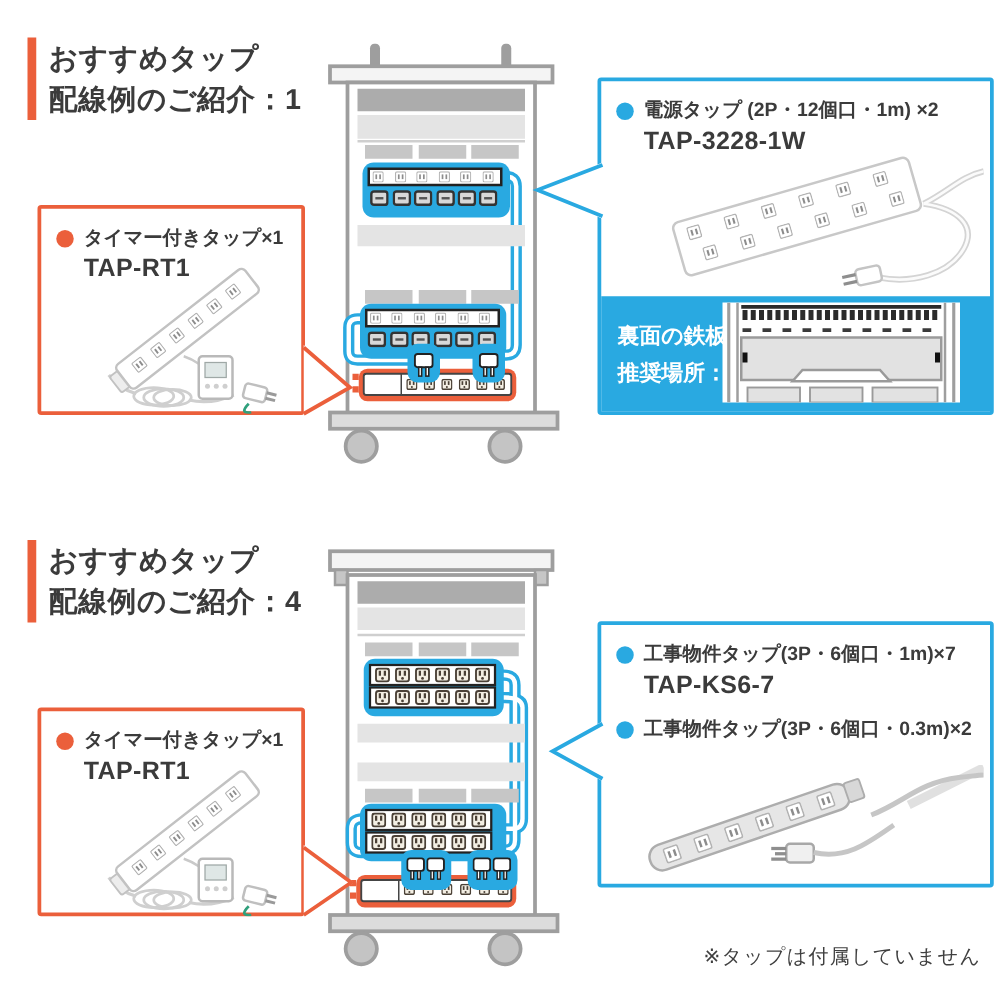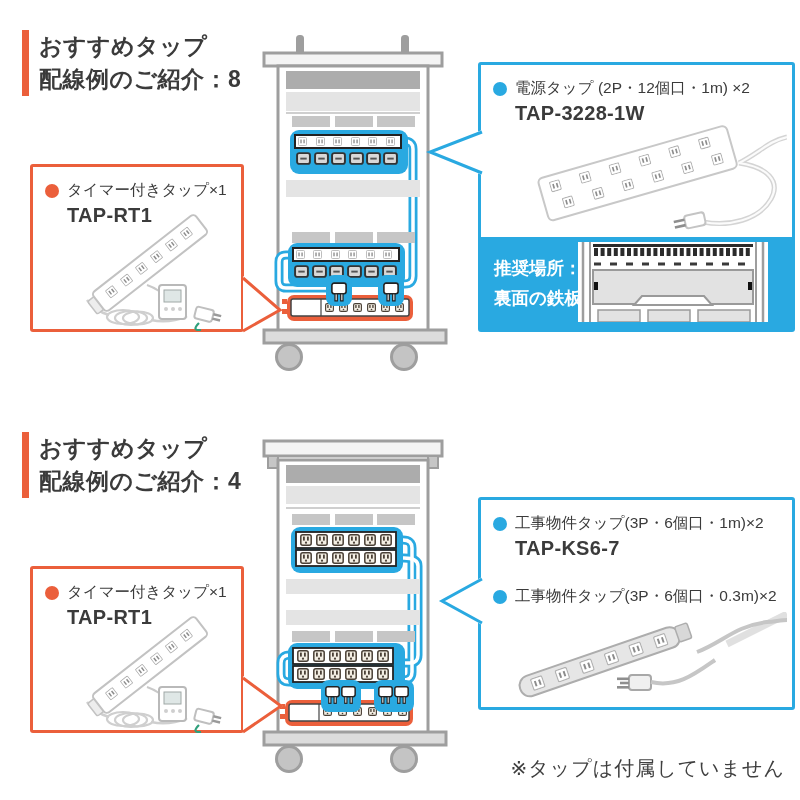--- a/index.html
+++ b/index.html
@@ -11,31 +11,31 @@
   .sec-title .lines{font-size:23px;font-weight:800;line-height:1.45;letter-spacing:.5px;color:#3b3b3b;}
   
   .callout{position:absolute;background:#fff;border:3px solid;border-radius:3px;box-sizing:border-box;}
   .callout.orange{border-color:#EB5F3B;}
   .callout.blue{border-color:#29A9E1;}
   .co-head{position:absolute;left:12px;top:13px;right:8px;}
   .co-row{display:flex;align-items:center;gap:8px;}
   .bullet{width:14px;height:14px;border-radius:50%;flex:0 0 auto;}
   .bullet.orange{background:#EB5F3B;}
   .bullet.blue{background:#29A9E1;}
-  .co-label{font-size:15.5px;font-weight:400;white-space:nowrap;}
+  .co-label{font-size:15.5px;font-weight:700;white-space:nowrap;}
   .co-model{font-size:20px;font-weight:800;padding-left:22px;margin-top:3px;letter-spacing:.3px;}
-  .co-item2{margin-top:26px;}
+  .co-item2{margin-top:13px;}
   .prod{position:absolute;}
   
   .banner{position:absolute;left:0;right:0;bottom:0;height:92px;background:#29A9E1;}
   .banner-text{position:absolute;left:13px;top:17px;color:#fff;font-size:17.5px;font-weight:700;line-height:1.7;}
   .banner-illo{position:absolute;right:24px;top:5px;width:190px;height:80px;background:#fff;overflow:hidden;}
   .cart,.overlay{position:absolute;}
   .overlay{left:0;top:0;pointer-events:none;}
-  .note{position:absolute;top:755px;right:15px;font-size:20px;font-weight:500;color:#3f3f3f;letter-spacing:1px;margin-left:27px;}
+  .note{position:absolute;top:755px;right:15px;font-size:16px;font-weight:500;color:#3f3f3f;letter-spacing:1px;margin-left:27px;}
 </style>
 </head>
 <body>
 
 <div class="page">
 
   <svg width="0" height="0" style="position:absolute" aria-hidden="true">
     <defs>
       <symbol id="sym-outlet" viewBox="0 0 12 12">
         <rect x="0.8" y="0.8" width="10.4" height="10.4" rx="2" fill="#F3EEE3" stroke="#4A4036" stroke-width="1.5"></rect>
@@ -57,21 +57,21 @@
         <rect x="2.6" y="2.8" width="1.5" height="4.2" fill="#8C8C8C"></rect>
         <rect x="6" y="2.8" width="1.5" height="4.2" fill="#8C8C8C"></rect>
       </symbol>
     </defs>
   </svg>
 
   <div class="sec-title" style="left:22px;top:30px;height:66px;">
     <div class="bar"></div>
     <div class="lines">
       <div>おすすめタップ</div>
-      <div>配線例のご紹介：8</div>
+      <div>配線例のご紹介：1</div>
     </div>
   </div>
 
   <svg class="cart" style="left:255px;top:28px" width="200" height="365" viewBox="0 0 200 365">
     <rect x="41" y="7" width="8" height="22" rx="3.5" fill="#9E9E9E"></rect>
     <rect x="146" y="7" width="8" height="22" rx="3.5" fill="#9E9E9E"></rect>
     <rect x="9" y="25" width="178" height="13" fill="#F4F4F4" stroke="#9E9E9E" stroke-width="3"></rect>
     <rect x="23" y="38" width="150" height="270" fill="#fff" stroke="#9E9E9E" stroke-width="3"></rect>
     <rect x="31" y="43" width="134" height="18" fill="#ACACAC"></rect>
     <rect x="31" y="64" width="134" height="19" fill="#E4E4E4"></rect>
@@ -220,22 +220,22 @@
           <use href="#sym-outlet2p" x="225" y="53" width="11" height="11"></use>
       </g>
       <g transform="rotate(-12 205 98)">
         <rect x="196" y="91" width="20" height="13" rx="3" fill="#fff" stroke="#C4C4C4" stroke-width="2"></rect>
         <rect x="185" y="93.5" width="11" height="2.6" fill="#8E8E8E"></rect>
         <rect x="185" y="99" width="11" height="2.6" fill="#8E8E8E"></rect>
       </g>
     </svg>
     <div class="banner">
       <div class="banner-text">
+        <div>裏面の鉄板</div>
         <div>推奨場所：</div>
-        <div>裏面の鉄板</div>
       </div>
       <svg class="banner-illo" width="190" height="80" viewBox="0 0 190 80">
         <line x1="5" y1="0" x2="5" y2="80" stroke="#9E9E9E" stroke-width="2.5"></line>
         <line x1="12" y1="0" x2="12" y2="80" stroke="#9E9E9E" stroke-width="2"></line>
         <line x1="178" y1="0" x2="178" y2="80" stroke="#9E9E9E" stroke-width="2"></line>
         <line x1="185" y1="0" x2="185" y2="80" stroke="#9E9E9E" stroke-width="2.5"></line>
         <rect x="15" y="2" width="160" height="3" fill="#2B2B2B"></rect>
         <line x1="16" y1="10" x2="174" y2="10" stroke="#2B2B2B" stroke-width="8" stroke-dasharray="4 2.6"></line>
         <line x1="16" y1="22" x2="174" y2="22" stroke="#3A3A3A" stroke-width="3" stroke-dasharray="7 9"></line>
         <rect x="15" y="28" width="160" height="34" fill="#E2E2E2" stroke="#9A9A9A" stroke-width="2"></rect>
@@ -384,21 +384,21 @@
         <rect x="178" y="111" width="8" height="2.4" fill="#9A9A9A"></rect>
       </g>
       <path d="M164,118 Q156,126 166,125" fill="none" stroke="#2FA07C" stroke-width="2.2"></path>
     </svg>
   </div>
 
   <div class="callout blue" style="left:478px;top:497px;width:317px;height:213px;">
     <div class="co-head">
       <div class="co-row">
         <span class="bullet blue"></span>
-        <span class="co-label">工事物件タップ(3P・6個口・1m)×2</span>
+        <span class="co-label">工事物件タップ(3P・6個口・1m)×7</span>
       </div>
       <div class="co-model">TAP-KS6-7</div>
       <div class="co-item2">
         <div class="co-row">
           <span class="bullet blue"></span>
           <span class="co-label">工事物件タップ(3P・6個口・0.3m)×2</span>
         </div>
       </div>
     </div>
     <svg class="prod" style="left:8px;top:112px" width="298" height="94" viewBox="0 0 298 94">

